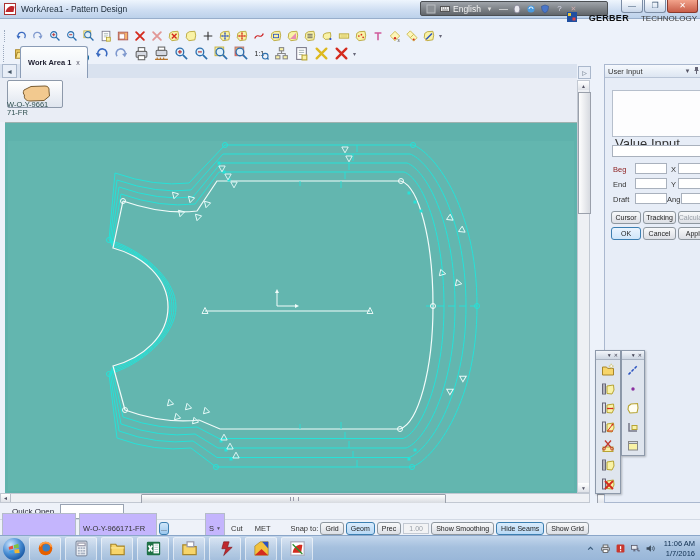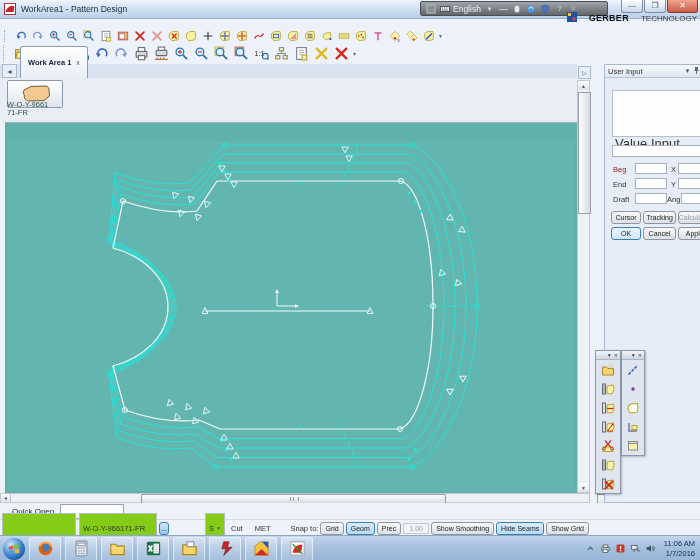--- a/index.html
+++ b/index.html
@@ -89,21 +89,21 @@
     display:flex;align-items:center;justify-content:flex-end;gap:2px;padding:0 2px;font-size:5px;color:#445}
   .fic{width:100%;height:19px;display:flex;align-items:center;justify-content:center}
   .fic svg{width:14px;height:14px}
   .ftA{left:595px;top:350px;width:24px}
   .ftB{left:621px;top:350px;width:22px}
   
   .qrow{left:0;top:503px;width:700px;height:16px;background:#eef2f9;display:flex;align-items:center}
   .qlabel{margin-left:12px;font-size:8px;color:#223}
   .qinput{margin-left:6px;width:58px;height:11px;background:#fff;border:1px solid #99a3b2}
   .statusbar{left:0;top:519px;width:700px;height:16px;background:#eef2f9;border-top:1px solid #d2d9e4;display:flex;align-items:center;font-size:7.5px;color:#333}
-  .sunken{height:15px;box-sizing:border-box;border:1px solid #b4bcc8;background:#84cc16;display:flex;align-items:center;padding:14px 3px}
+  .sunken{height:15px;box-sizing:border-box;border:1px solid #b4bcc8;background:#c4b5fd;display:flex;align-items:center;padding:14px 3px}
   .sbt{height:13px;box-sizing:border-box;border:1px solid #8e979f;border-radius:3px;background:linear-gradient(#f8f9fa,#dcdfe5);
     display:flex;align-items:center;justify-content:center;padding:0 4px;margin-left:2px;font-size:7px;color:#222}
   .sbt.active{background:linear-gradient(#d9ecfd,#b9d9f5);border-color:#3c7fb1}
   .dis-in{width:26px;height:11px;box-sizing:border-box;border:1px solid #c3c9d2;background:#f2f3f5;color:#9aa0a8;
     display:flex;align-items:center;justify-content:center;margin-left:2px;font-size:7px}
   
   .taskbar{left:0;top:535px;width:700px;height:25px;background:linear-gradient(#c3d6ec,#a5c0de 45%,#98b6d8);border-top:1px solid #8aa6c9;display:flex;align-items:center}
   .orb{width:22px;height:22px;margin:0 4px 0 3px;border-radius:50%;
     background:radial-gradient(circle at 35% 30%,#cfe6ff,#4b8fd4 45%,#1c5ca8 75%,#0d3a70);
     display:flex;align-items:center;justify-content:center}

